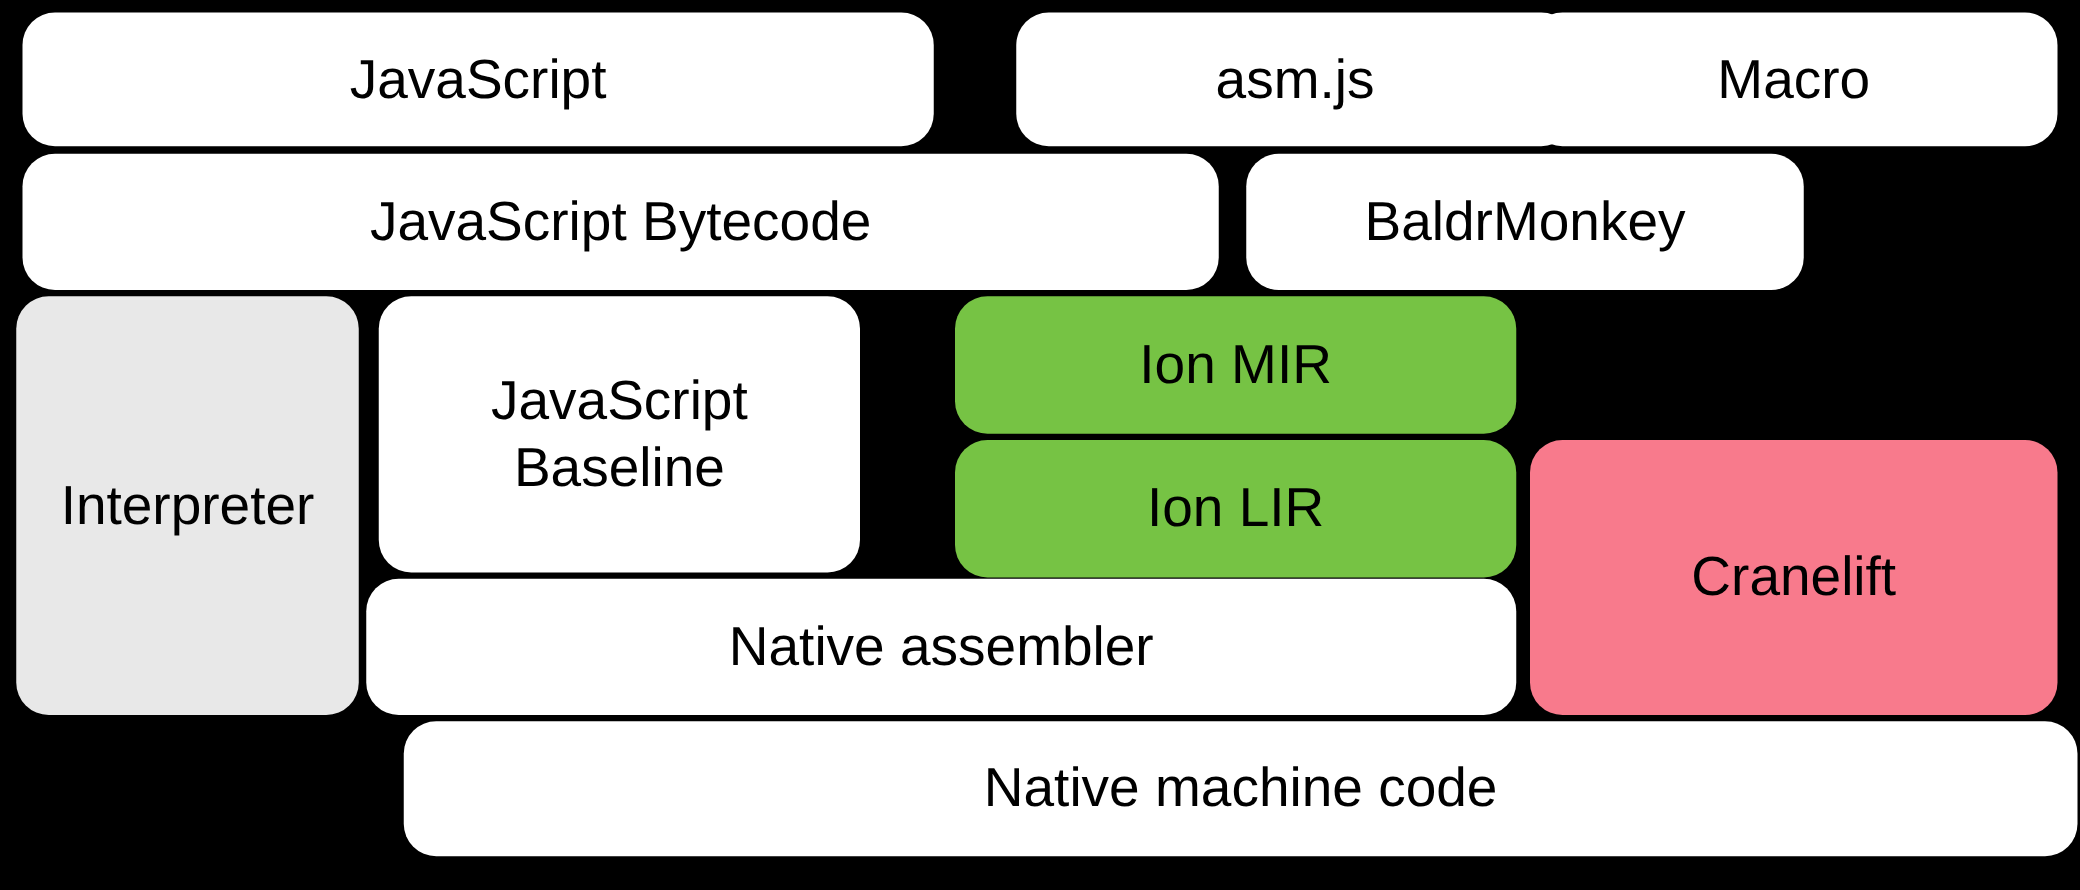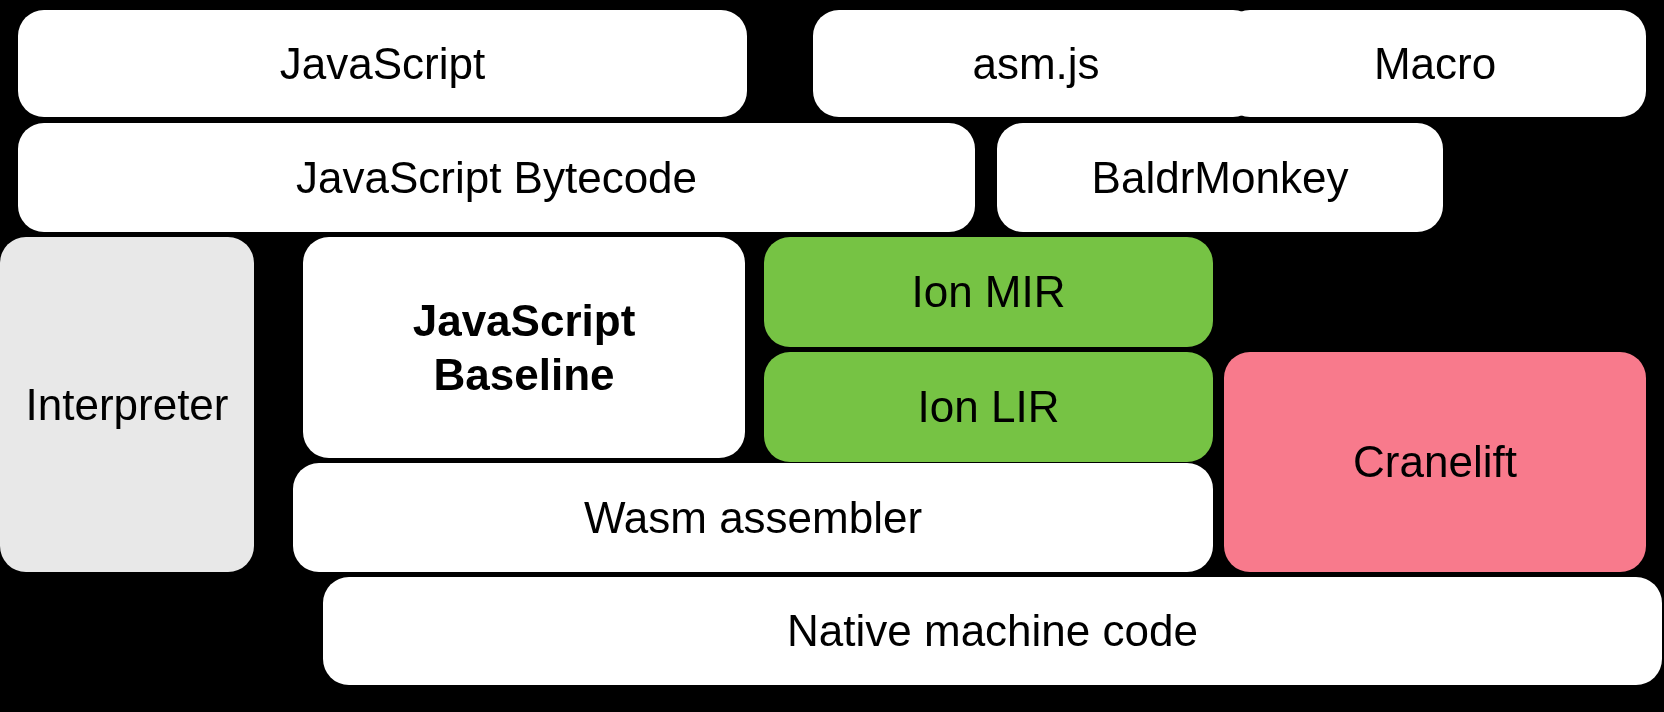--- a/index.html
+++ b/index.html
@@ -28,22 +28,22 @@
     background: #ffffff;
   }
   
   #b-javascript          { left: 18px;   top: 10px;  width: 729px;  height: 107px; }
   #b-asmjs               { left: 765px;  top: 10px;  width: 446px;  height: 107px; }
   #b-wasm                { left: 1224px; top: 10px;  width: 422px;  height: 107px; }
   
   #b-javascript-bytecode { left: 18px;   top: 123px; width: 957px;  height: 109px; }
   #b-baldrmonkey         { left: 997px;  top: 123px; width: 446px;  height: 109px; }
   
-  #b-interpreter         { left: 0;   top: 237px; width: 254px;  height: 335px; }
-  #b-javascript-baseline { left: 303px;  top: 237px; width: 442px;  height: 221px; font-weight: bold; }
+  #b-interpreter         { left: 13px;   top: 237px; width: 274px;  height: 335px; }
+  #b-javascript-baseline { left: 303px;  top: 237px; width: 385px;  height: 221px; }
   #b-javascript-baseline .label { display: inline-block; max-width: 300px; }
   #b-ion-mir             { left: 764px;  top: 237px; width: 449px;  height: 110px; }
   #b-ion-lir             { left: 764px;  top: 352px; width: 449px;  height: 110px; }
   #b-cranelift           { left: 1224px; top: 352px; width: 422px;  height: 220px; }
   
   #b-macro-assembler     { left: 293px;  top: 463px; width: 920px;  height: 109px; }
   
   #b-native-machine-code { left: 323px;  top: 577px; width: 1339px; height: 108px; }
 </style>
 </head>
@@ -85,20 +85,20 @@
 
   <div class="node" id="b-ion-lir" style="background: rgb(118, 195, 68);">
     <span class="label">Ion LIR</span>
   </div>
 
   <div class="node" id="b-cranelift" style="background: rgb(248, 122, 140);">
     <span class="label">Cranelift</span>
   </div>
 
   <div class="node" id="b-macro-assembler" style="background: rgb(255, 255, 255);">
-    <span class="label">Wasm assembler</span>
+    <span class="label">Native assembler</span>
   </div>
 
   <div class="node" id="b-native-machine-code" style="background: rgb(255, 255, 255);">
     <span class="label">Native machine code</span>
   </div>
 
 </div>
 
 </body></html>

